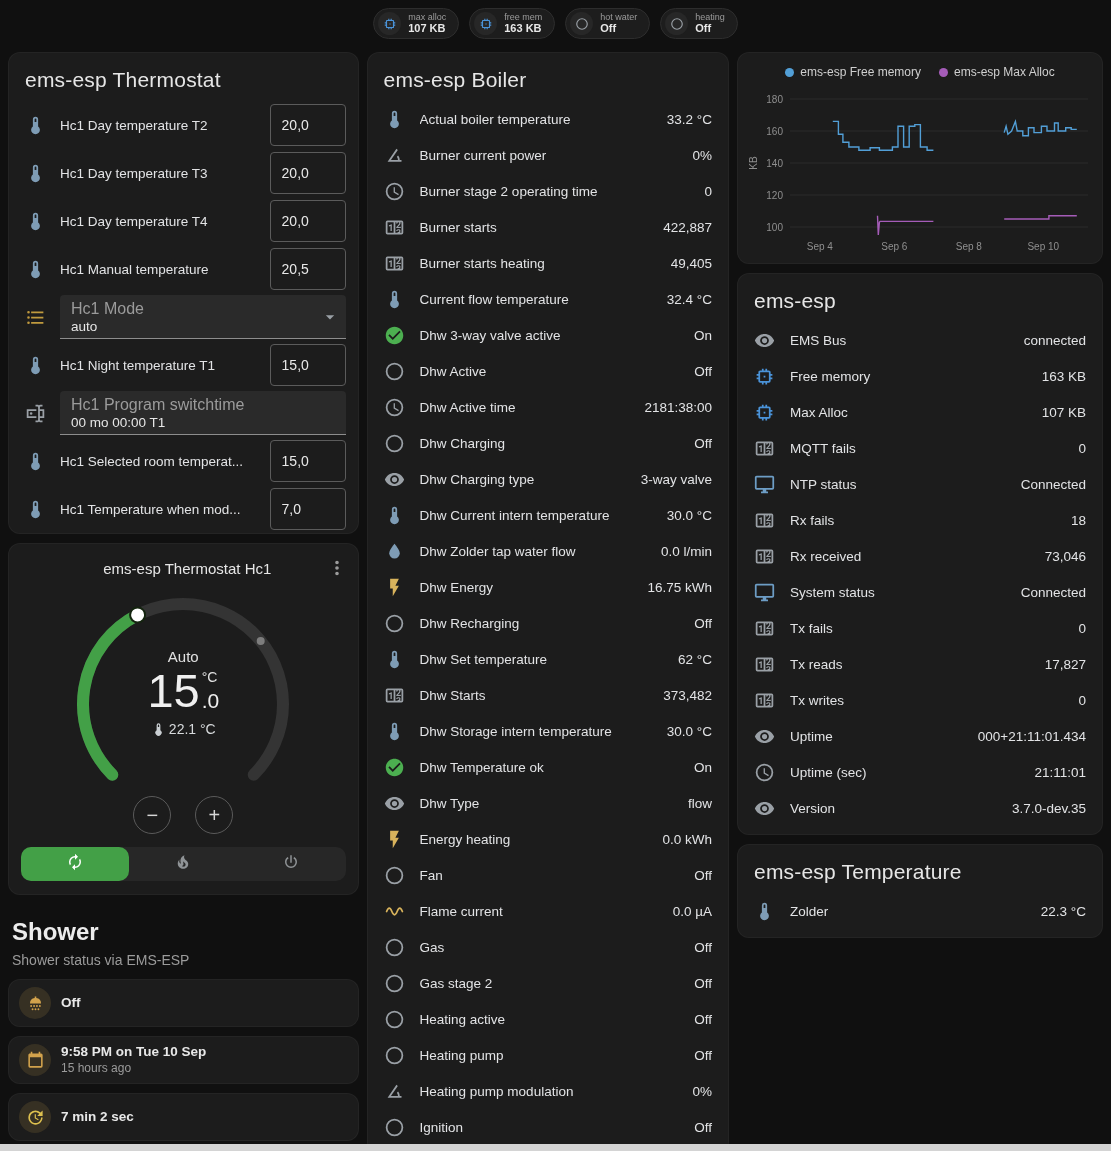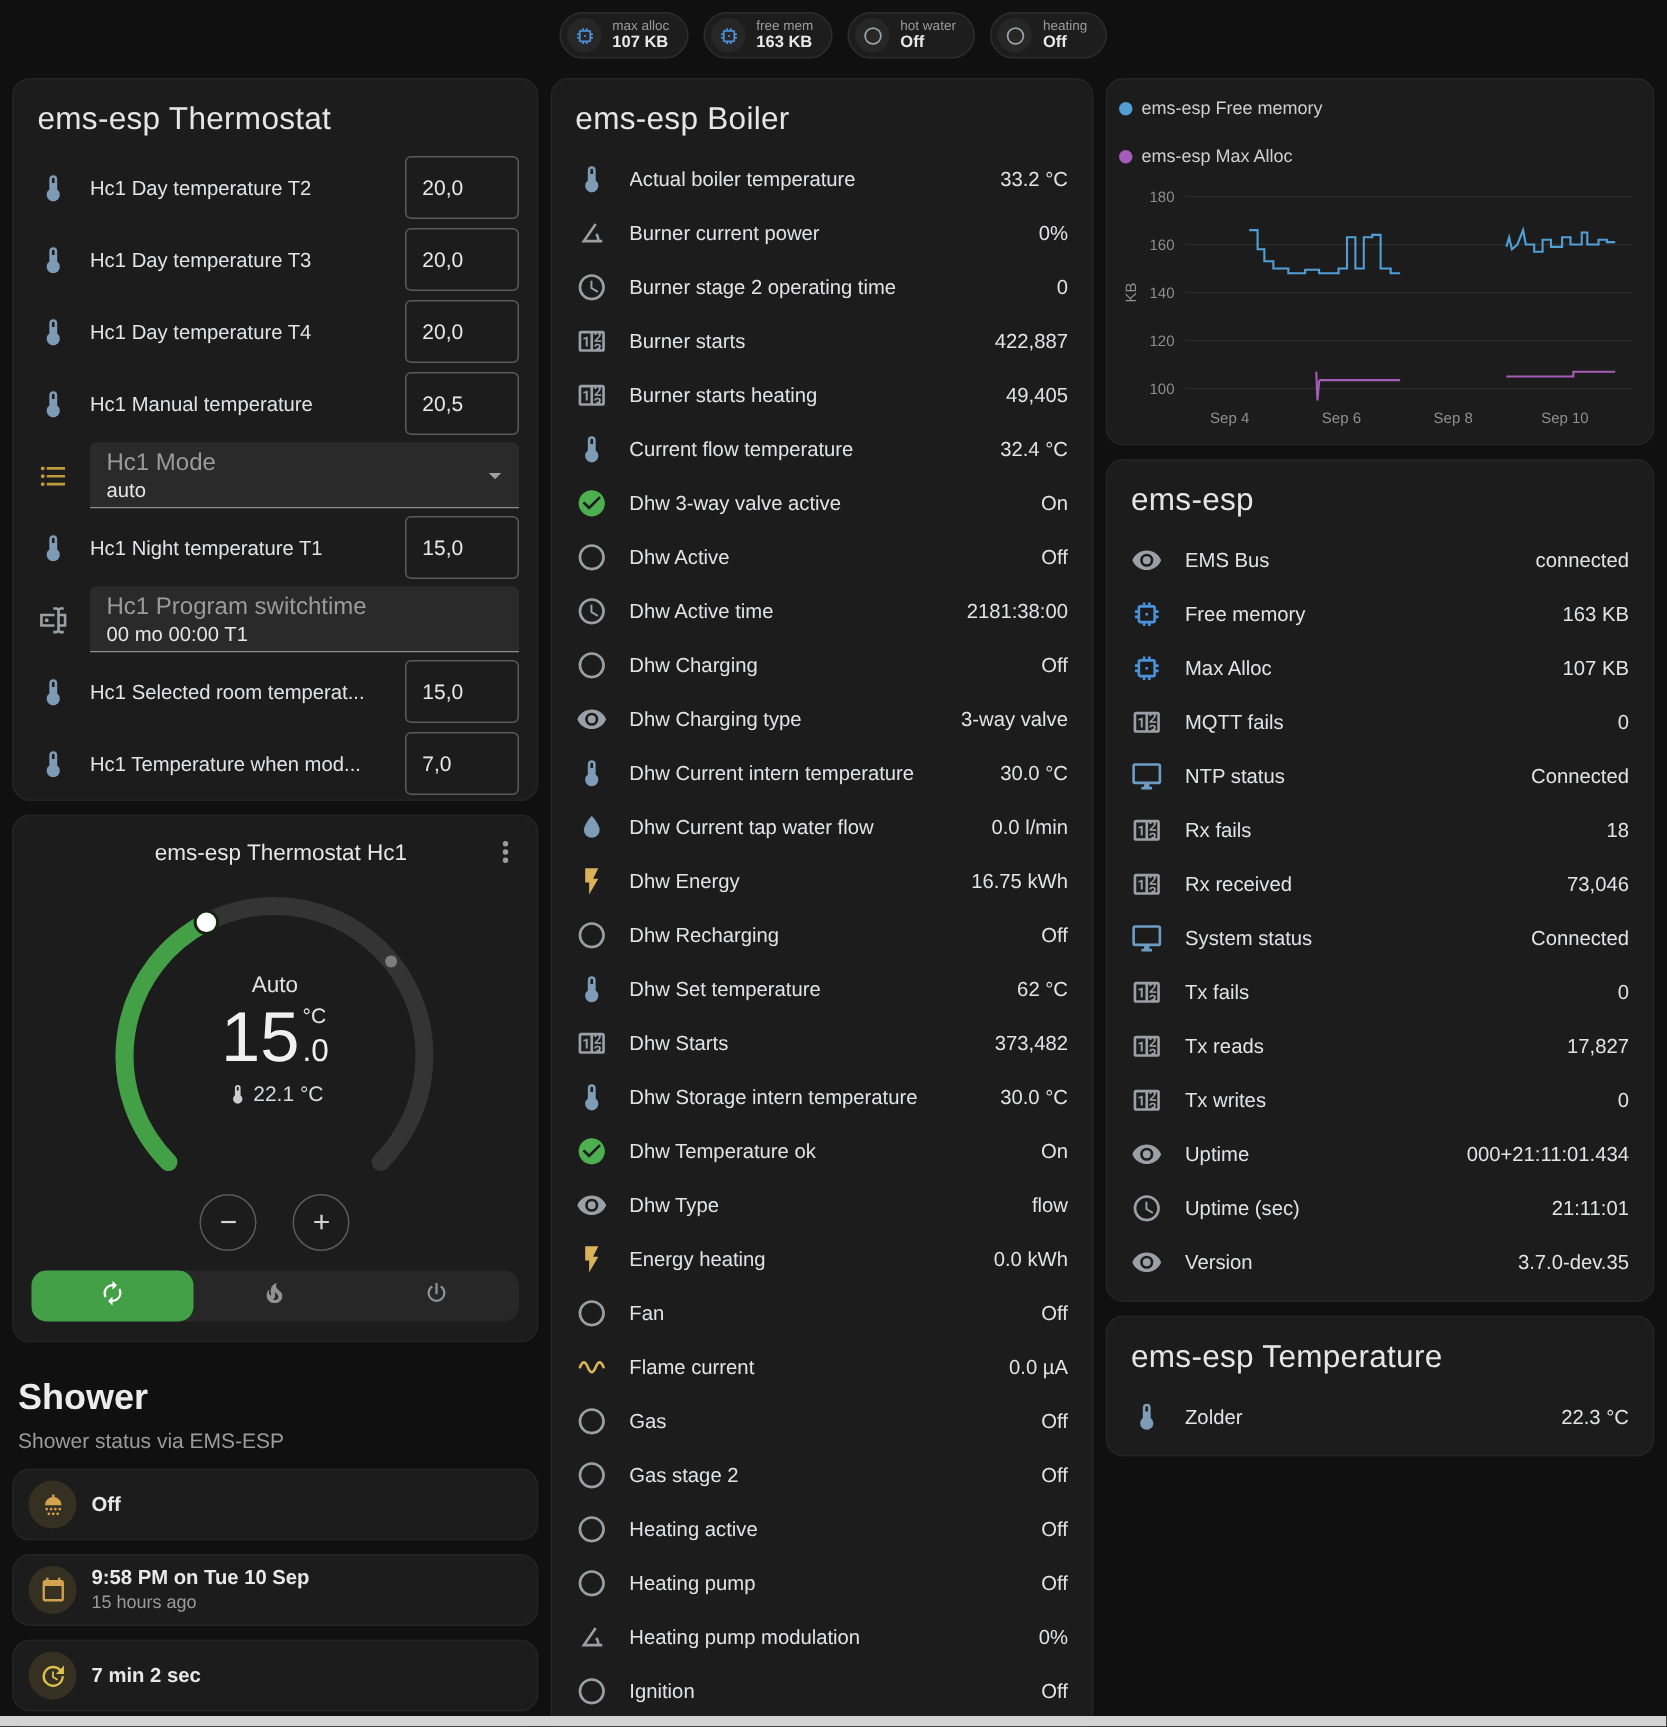--- a/index.html
+++ b/index.html
@@ -92,21 +92,21 @@
     display:flex; align-items:center; justify-content:center; flex:0 0 auto;
   }
   .tile-icon svg { width:19px; height:19px; }
   .tile-text { display:flex; flex-direction:column; line-height:1.25; }
   .tile-primary { font-size:13.5px; font-weight:bold; color:#e8e8e8; }
   .tile-secondary { font-size:12px; color:#9b9b9b; }
   .partial-card { height:46px; display:flex; justify-content:center; padding-top:7px; }
 
   
   .chart-card { padding:10px 8px 4px; }
-  .legend { display:flex; justify-content:center; gap:18px; padding:2px 0 4px;flex-direction:column; }
+  .legend { display:flex; justify-content:center; gap:18px; padding:2px 0 4px; }
   .legend-item { display:flex; align-items:center; gap:6px; font-size:12px; color:#cfcfcf; }
   .legend-dot { width:9px; height:9px; border-radius:50%; }
   svg text.tick { fill:#8f8f8f; font-size:10px; font-family:"Liberation Sans", sans-serif; }
 
   .bottom-strip { position:absolute; left:0; right:0; bottom:0; height:7px; background:#d4d4d4; z-index:50; }
 </style>
 </head>
 <body>
 
 <header class="badges">
@@ -465,21 +465,21 @@
             </span>
             <span class="row-label">Dhw Current intern temperature</span>
             <span class="row-value">30.0 °C</span>
           </div>
           <div class="entity-row">
             <span class="row-icon" style="color: rgb(126, 156, 181);">
               <svg viewBox="0 0 24 24">
                 <path d="M12,20A6,6 0 0,1 6,14C6,10 12,3.25 12,3.25C12,3.25 18,10 18,14A6,6 0 0,1 12,20Z" fill="currentColor"></path>
               </svg>
             </span>
-            <span class="row-label">Dhw Current tap water flow</span>
+            <span class="row-label">Dhw Zolder tap water flow</span>
             <span class="row-value">0.0 l/min</span>
           </div>
           <div class="entity-row">
             <span class="row-icon" style="color: rgb(216, 179, 92);">
               <svg viewBox="0 0 24 24">
                 <path d="M7,2V13H10V22L17,10H13L17,2H7Z" fill="currentColor"></path>
               </svg>
             </span>
             <span class="row-label">Dhw Energy</span>
             <span class="row-value">16.75 kWh</span>

